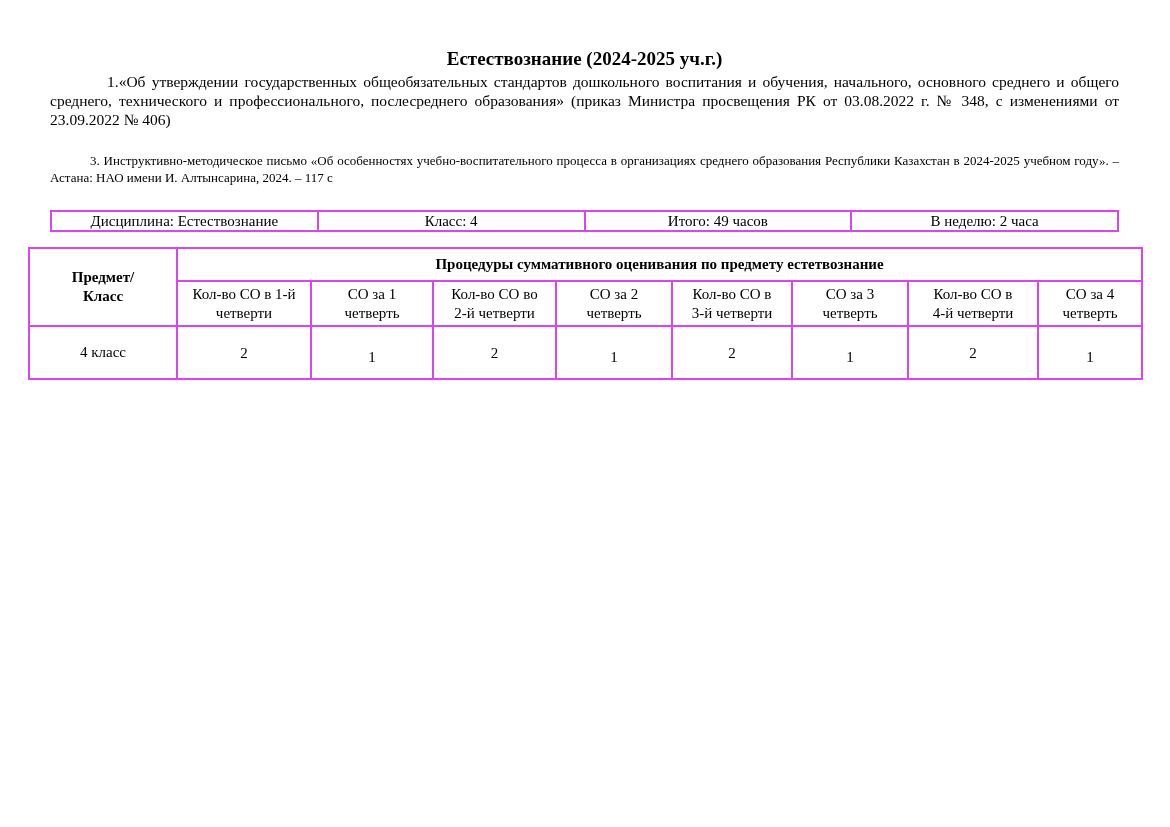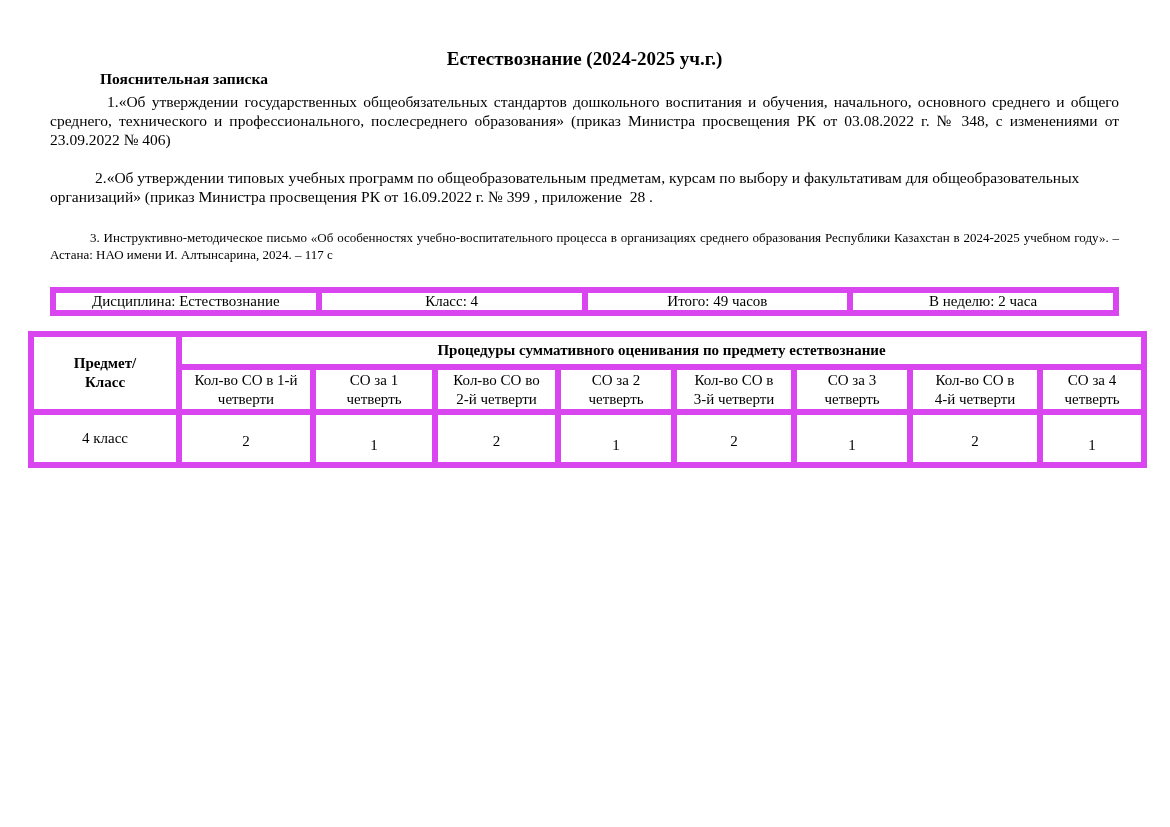--- a/index.html
+++ b/index.html
@@ -34,21 +34,21 @@
     line-height: 19px;
     white-space: pre-wrap;
   }
   .justify { text-align: justify; }
   .p1 { margin-top: 4px;  text-indent: 57px; }
   .p2 { margin-top: 19px; text-indent: 45px; }
   .p3 { margin-top: 23px; text-indent: 40px; font-size: 13px; line-height: 17px; }
   .p4 { margin-top: 22px; text-indent: 55px; }
 
   table { border-collapse: collapse; table-layout: fixed; }
-  td { border: 6px solid #d946ef; padding: 0; }
+  td { border: 2px solid #d946ef; padding: 0; }
 
   .info-table { width: 1069px; margin-top: 24px; }
   .info-table td {
     height: 20px;
     text-align: center;
     vertical-align: middle;
     font-size: 15px;
     line-height: 17px;
     width: 25%;
   }
@@ -80,26 +80,24 @@
   .sa-datarow td.val.hi { padding-top: 18px; }
   .sa-datarow td.val.lo { padding-top: 22px; }
 </style>
 </head>
 <body>
 
 <div class="page">
 
   <div class="doc-title">Естествознание (2024-2025 уч.г.)</div>
 
-  <div class="heading">Пояснительная записка</div>
 
 
   <p class="para justify p1">1.«Об утверждении государственных общеобязательных стандартов дошкольного воспитания и обучения, начального, основного среднего и общего среднего, технического и профессионального, послесреднего образования» (приказ Министра просвещения РК от 03.08.2022 г. № 348, с изменениями от 23.09.2022 № 406)</p>
 
-  <p class="para p2">2.«Об утверждении типовых учебных программ по общеобразовательным предметам, курсам по выбору и факультативам для общеобразовательных организаций» (приказ Министра просвещения РК от 16.09.2022 г. № 399 , приложение  28 .</p>
 
   <p class="para justify p3">3. Инструктивно-методическое письмо «Об особенностях учебно-воспитательного процесса в организациях среднего образования Республики Казахстан в 2024-2025 учебном году». – Астана: НАО имени И. Алтынсарина, 2024. – 117 с</p>
 
 
   <table class="info-table">
     <tbody>
       <tr>
         <td>Дисциплина: Естествознание</td>
         <td>Класс: 4</td>
         <td>Итого: 49 часов</td>

